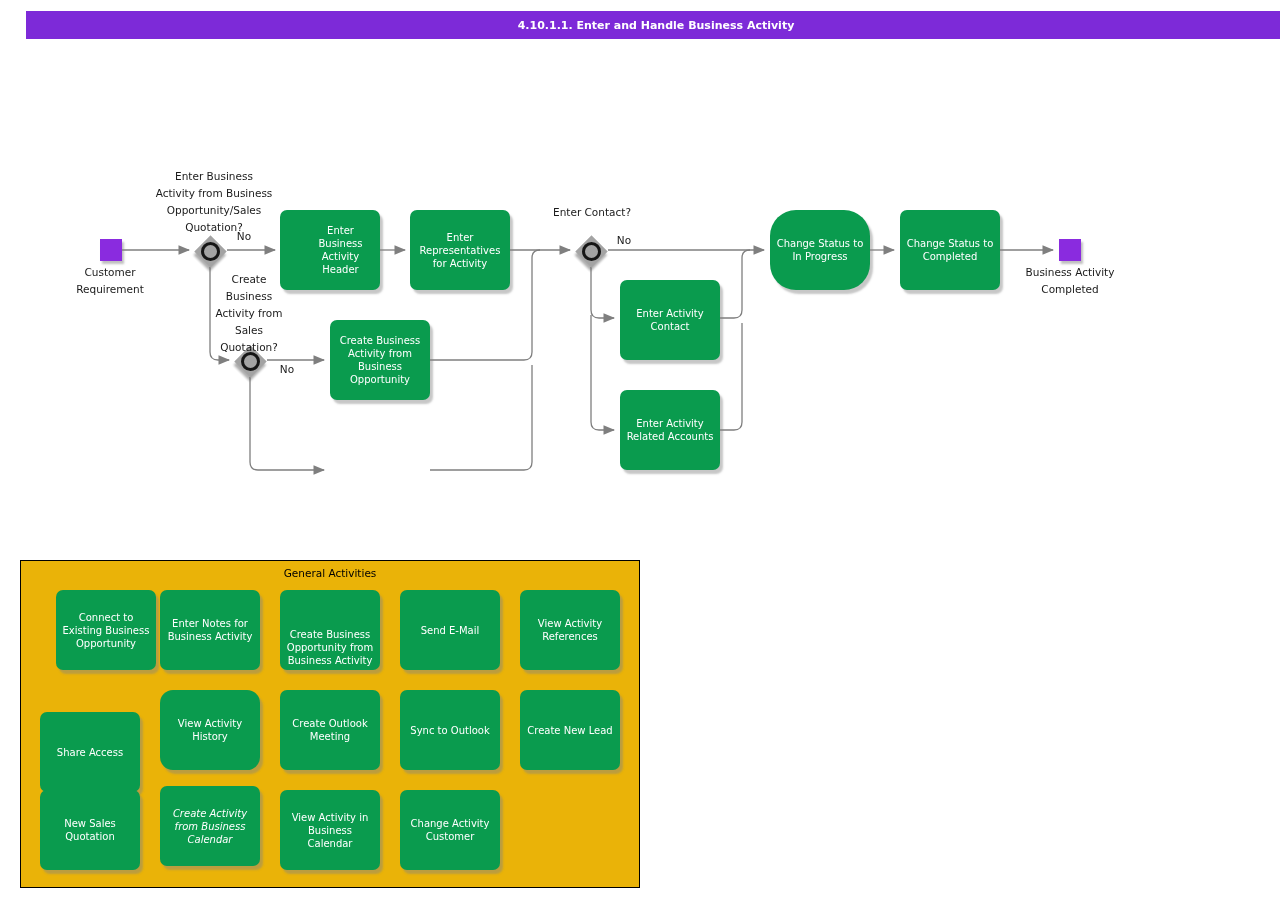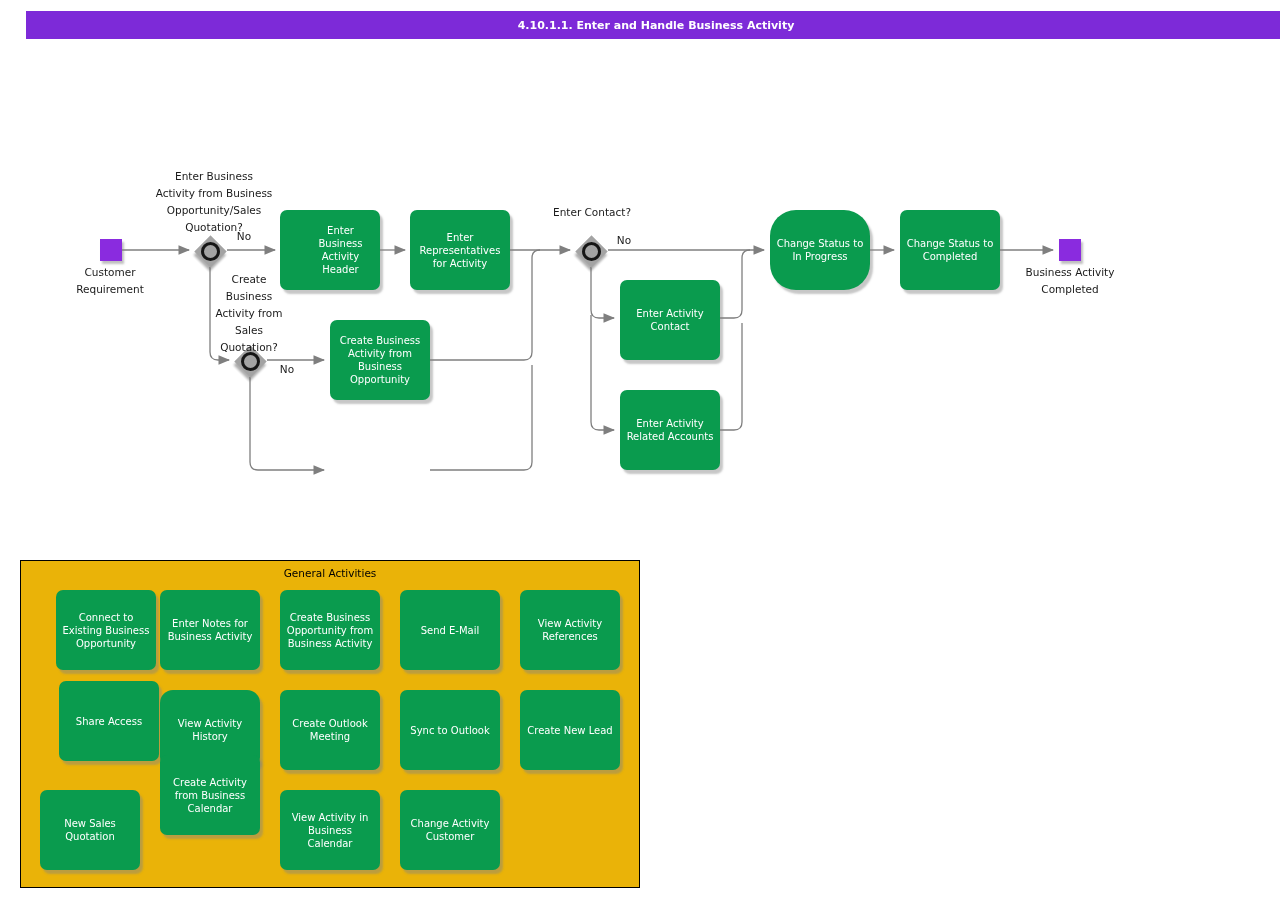--- a/index.html
+++ b/index.html
@@ -113,48 +113,48 @@
   <div class="panel">
     <div class="panel-title">General Activities</div>
   </div>
 
   <div class="act" style="left:40px;top:590px;margin-left:16px;">
     <span>Connect to Existing Business Opportunity</span>
   </div>
   <div class="act" style="left:160px;top:590px;">
     <span>Enter Notes for Business Activity</span>
   </div>
-  <div class="act" style="left:280px;top:590px;">
+  <div class="act" style="left:280px;top:590px;align-items:flex-end;">
     <span>Create Business Opportunity from Business Activity</span>
   </div>
   <div class="act" style="left:400px;top:590px;">
     <span>Send E-Mail</span>
   </div>
   <div class="act" style="left:520px;top:590px;">
     <span>View Activity References</span>
   </div>
-  <div class="act" style="left:40px;top:681px;margin-left:19px;">
+  <div class="act" style="left:40px;top:712px;">
     <span>Share Access</span>
   </div>
   <div class="act" style="left:160px;top:690px;border-radius:13px;">
     <span>View Activity History</span>
   </div>
   <div class="act" style="left:280px;top:690px;">
     <span>Create Outlook Meeting</span>
   </div>
   <div class="act" style="left:400px;top:690px;">
     <span>Sync to Outlook</span>
   </div>
   <div class="act" style="left:520px;top:690px;">
     <span>Create New Lead</span>
   </div>
   <div class="act" style="left:40px;top:790px;">
     <span>New Sales Quotation</span>
   </div>
-  <div class="act" style="left:160px;top:755px;">
+  <div class="act" style="left:160px;top:786px;font-style:italic;">
     <span>Create Activity from Business Calendar</span>
   </div>
   <div class="act" style="left:280px;top:790px;">
     <span>View Activity in Business Calendar</span>
   </div>
   <div class="act" style="left:400px;top:790px;">
     <span>Change Activity Customer</span>
   </div>
 
 </div>

